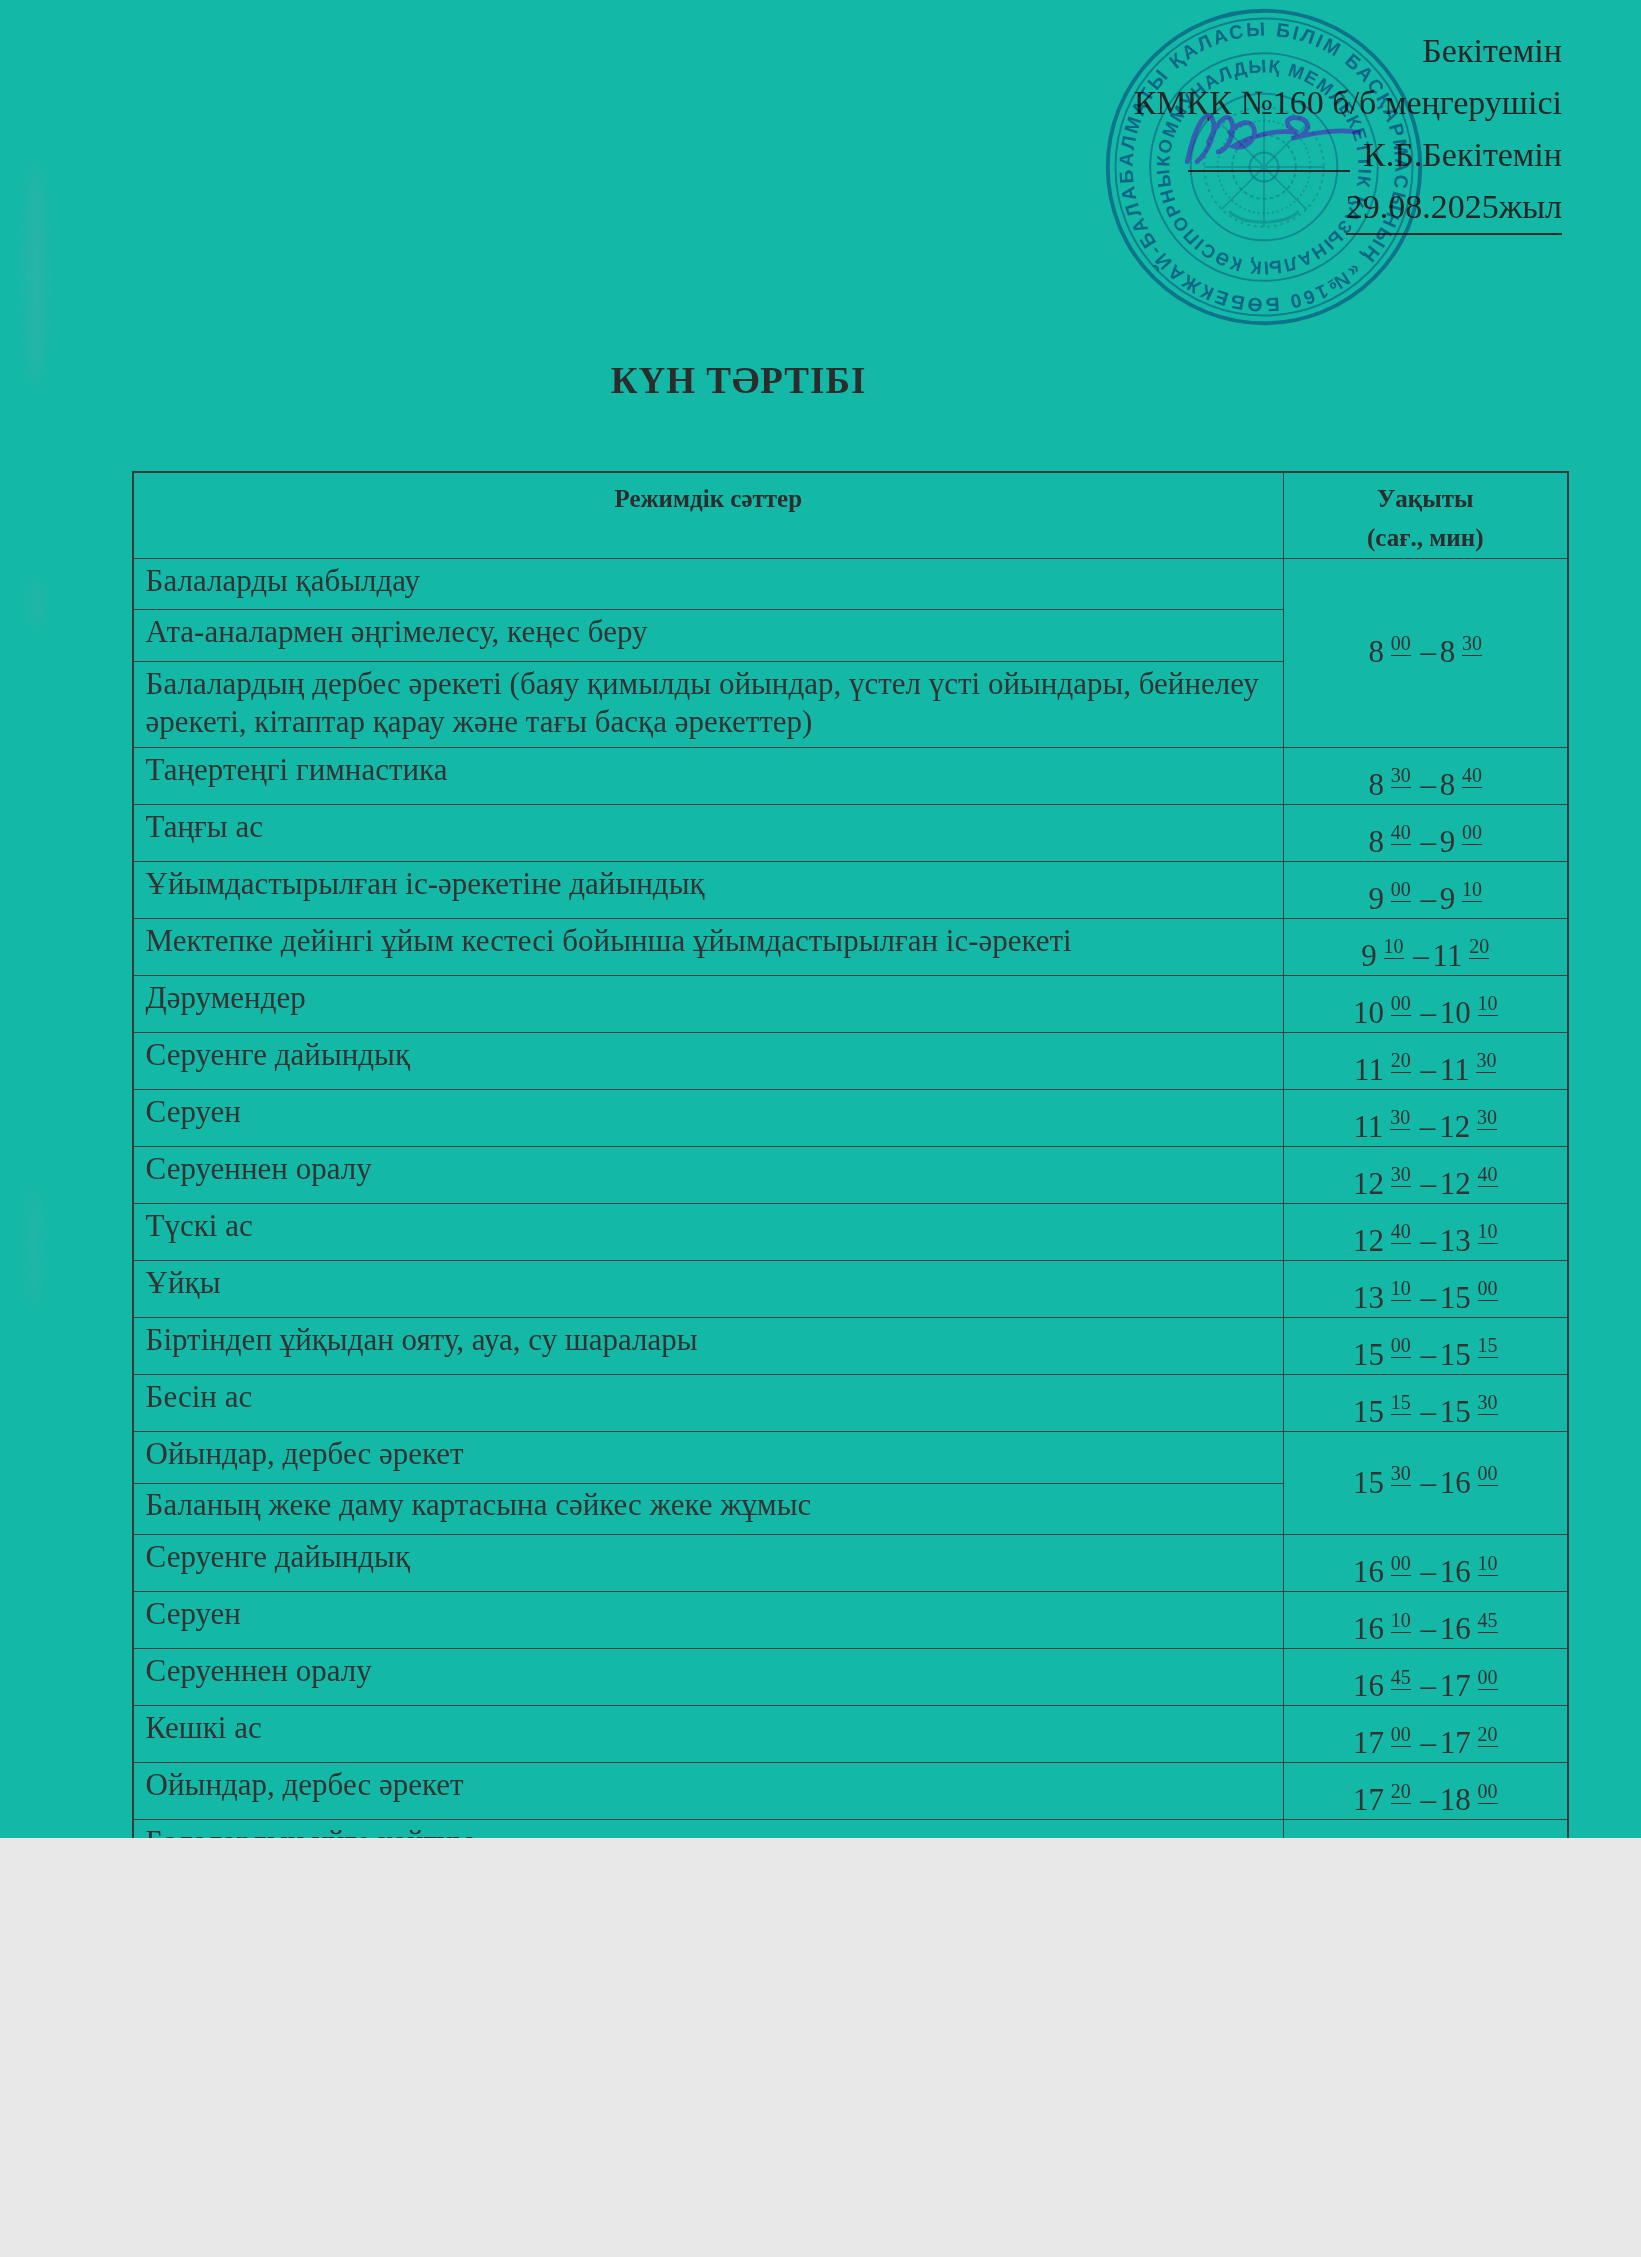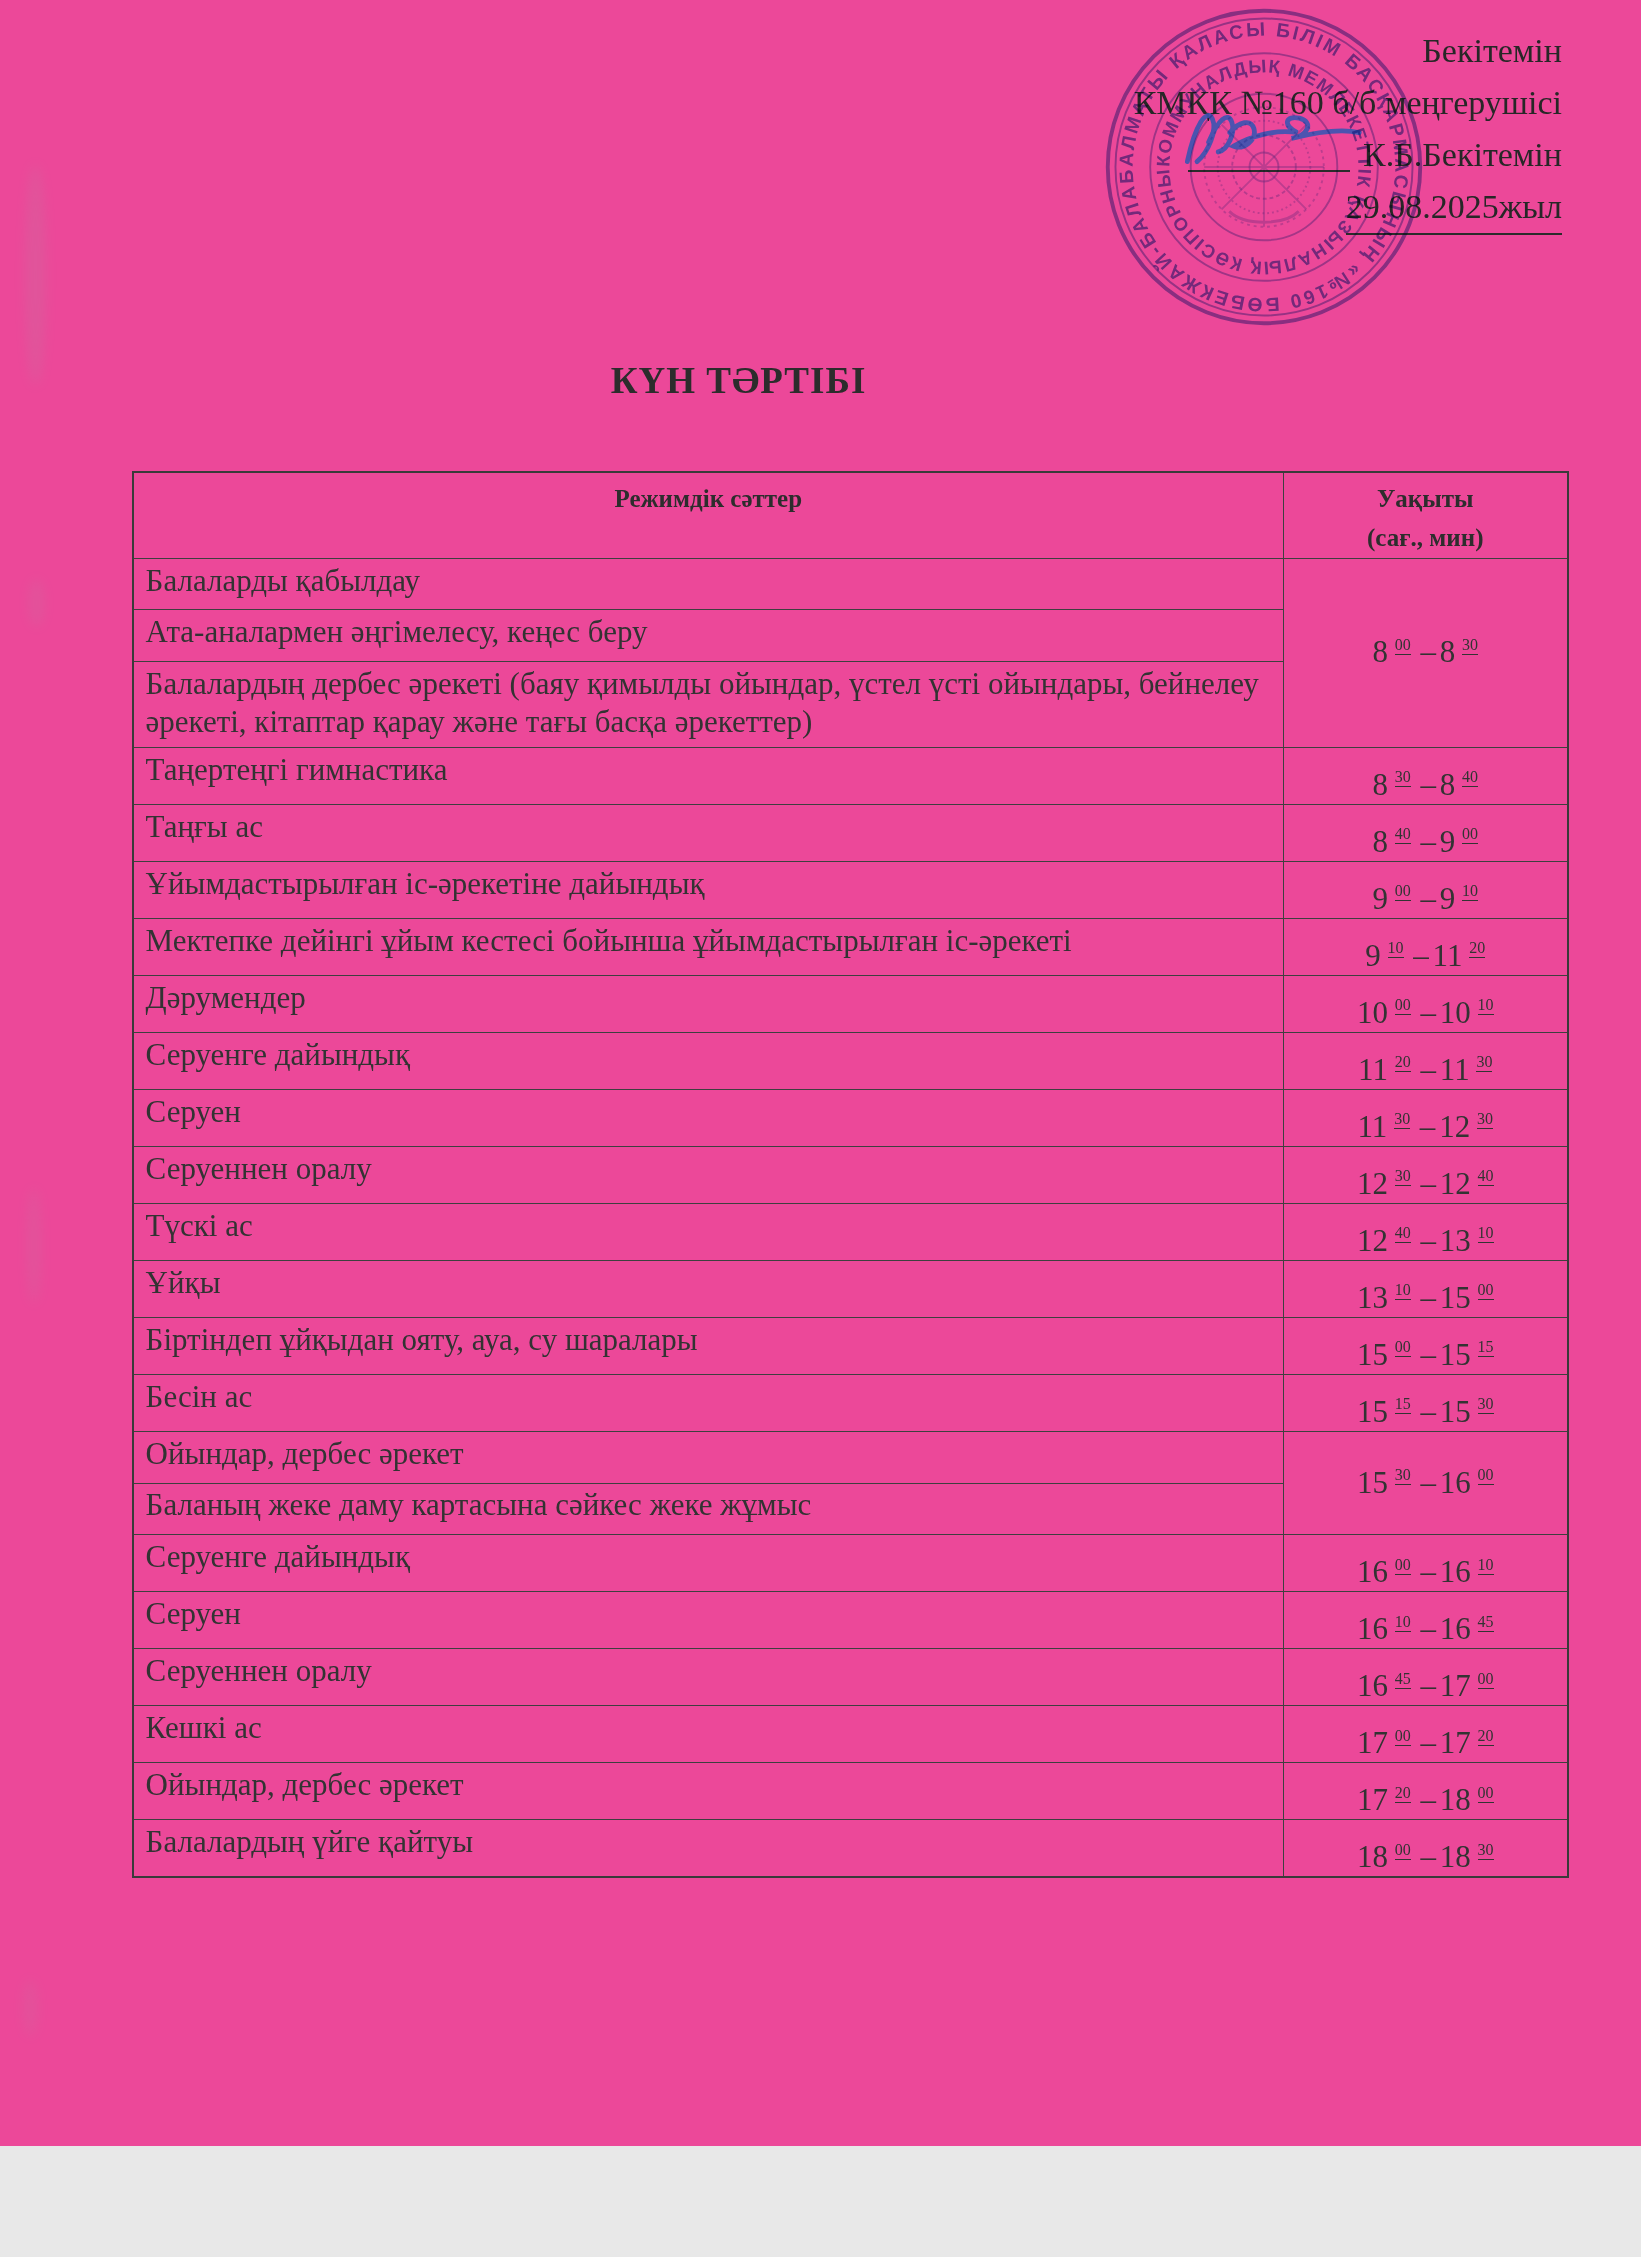--- a/index.html
+++ b/index.html
@@ -1,19 +1,19 @@
 <!DOCTYPE html>
 <html><head>
 <meta charset="utf-8">
 <style>
   html,body{margin:0;padding:0;background:#e8e8e8;}
   .page{
     position:relative;
-    width:1641px;height:2146px;
-    background:#ec4899;
+    width:1641px;height:1838px;
+    background:#14b8a6;
     font-family:"Liberation Serif","DejaVu Serif",serif;
     color:#2e2e2e;
     overflow:hidden;
   }
   
   .approval{
     position:absolute;top:25px;right:79px;
     text-align:right;font-size:34px;line-height:52px;color:#272727;
     z-index:1;
   }
@@ -58,21 +58,21 @@
   td.act{
     height:42px;padding:2.9px 9.7px 5.8px 11.6px;
     vertical-align:top;line-height:38px;text-align:left;
   }
   td.time{
     text-align:center;vertical-align:top;padding-top:19px;
     white-space:nowrap;color:#333;
   }
   td.time.vm{vertical-align:middle;padding-top:0;}
   .tm{
-    font-size:16px;position:relative;top:-12.6px;
+    font-size:20px;position:relative;top:-12.6px;
     border-bottom:1.9px solid #333;padding-bottom:1px;margin-left:6.8px;
   }
   .dash{margin:0 3.9px 0 9.7px;}
   
   .smudge{position:absolute;background:#9aa0a6;border-radius:50%;filter:blur(5.8px);}
 </style>
 </head>
 <body>
 
 <div class="page">

